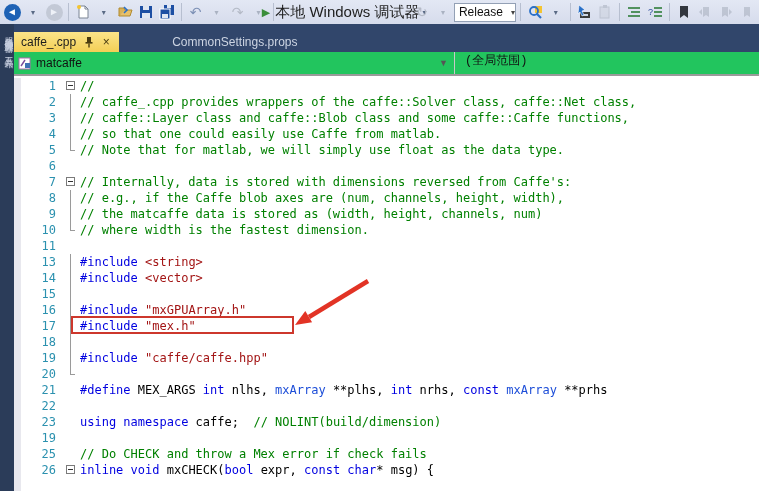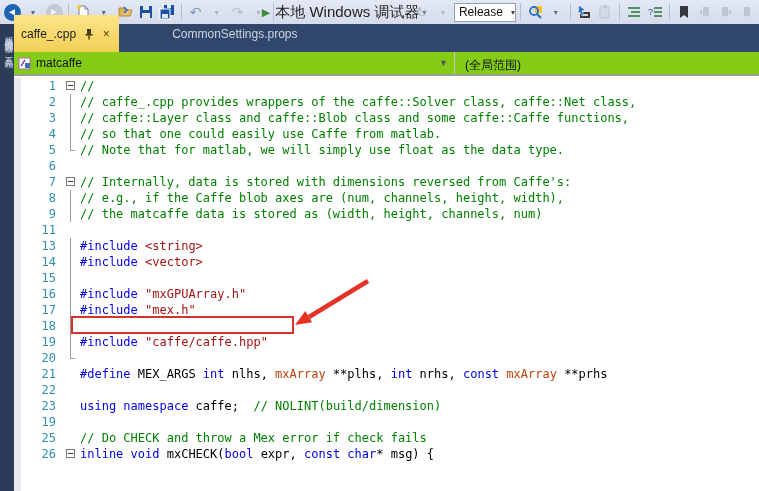--- a/index.html
+++ b/index.html
@@ -31,33 +31,33 @@
   .dim { opacity:.45; }
 
   
   #sidebar { position:absolute; top:24px; left:0; width:14px; bottom:0; background:#2b3c59; }
   .vtab { writing-mode:vertical-rl; color:#c7cfdf; font-size:9px; letter-spacing:1px;
     padding:6px 0; margin-left:2px; white-space:nowrap; cursor:default; }
 
   
   #tabstrip { position:absolute; top:24px; left:14px; right:0; height:28px;
     background:#31466b; display:flex; align-items:flex-end; }
-  .tab { height:37px; display:flex; align-items:center; padding:0 7px; font-size:12px;
+  .tab { height:20px; display:flex; align-items:center; padding:0 7px; font-size:12px;
     cursor:default; }
   .tab.active { background:linear-gradient(#fbe489,#f3cf56); color:#1c1c1c; }
   .tab.inactive { color:#ccd4e2;margin-left:46px; }
   .tab .pin { margin-left:8px; }
   .tab .closex { margin-left:6px; font-size:12px; color:#4a3c10; width:12px; text-align:center; }
 
   
-  #navbar { position:absolute; top:52px; left:14px; right:0; height:24px; background:#84cc16;
+  #navbar { position:absolute; top:52px; left:14px; right:0; height:24px; background:#22c55e;
     border-bottom:2px solid #9a9a9a; display:flex; align-items:stretch; }
   .nav-left { flex:0 0 441px; display:flex; align-items:center; padding:0 4px; gap:5px;
     border-right:1px solid #c8c8c8; }
-  .nav-right { flex:1; display:flex; align-items:flex-end; padding:0 10px; }
+  .nav-right { flex:1; display:flex; align-items:flex-start; padding:0 10px;font-family:Liberation Mono, monospace; }
   .nav-text { font-size:12px; color:#111; flex:1; }
   .nav-caret { font-size:9px; color:#555; padding-right:2px; }
 
   
   #editor { position:absolute; top:78px; left:14px; right:0; bottom:0; background:#fff;
     font-family:"DejaVu Sans Mono", monospace; font-size:12px; }
   #bp-margin { position:absolute; top:0; left:0; width:7px; bottom:0; background:#e8e8ee; }
   .row { display:flex; height:16px; line-height:16px; padding-left:7px; white-space:pre; }
   .num { width:44px; text-align:right; padding-right:9px; color:#2b91af; flex:0 0 44px;
     font-size:12px; }
@@ -66,21 +66,21 @@
     background:#fff; }
   .fbox::after { content:""; position:absolute; left:1px; top:3px; width:5px; height:1px;
     background:#333; }
   .fline { position:absolute; left:5px; top:0; bottom:0; width:1px; background:#9a9a9a; }
   .fcorner { position:absolute; left:5px; top:0; width:5px; height:9px;
     border-left:1px solid #9a9a9a; border-bottom:1px solid #9a9a9a; }
   .code { flex:1; }
   .tok-k { color:#0000e0; }
   .tok-c { color:#008000; }
   .tok-s { color:#a31515; }
-  .tok-t { color:#c2410c;text-align:right; }
+  .tok-t { color:#1d4ed8;text-align:right; }
   .tok-p { color:#000; }
 
   
   #red-box { position:absolute; border:2px solid #cd372c; pointer-events:none; }
   #red-arrow { position:absolute; pointer-events:none; }
 </style>
 </head>
 <body>
 
 <div id="toolbar">
@@ -261,20 +261,21 @@
   <div id="code-lines">
       <div class="row"><span class="num">1</span><span class="fold"><span class="fbox"></span></span><span class="code"><span class="tok-c">//</span></span></div>
       <div class="row"><span class="num">2</span><span class="fold"><span class="fline"></span></span><span class="code"><span class="tok-c">// caffe_.cpp provides wrappers of the caffe::Solver class, caffe::Net class,</span></span></div>
       <div class="row"><span class="num">3</span><span class="fold"><span class="fline"></span></span><span class="code"><span class="tok-c">// caffe::Layer class and caffe::Blob class and some caffe::Caffe functions,</span></span></div>
       <div class="row"><span class="num">4</span><span class="fold"><span class="fline"></span></span><span class="code"><span class="tok-c">// so that one could easily use Caffe from matlab.</span></span></div>
       <div class="row"><span class="num">5</span><span class="fold"><span class="fcorner"></span></span><span class="code"><span class="tok-c">// Note that for matlab, we will simply use float as the data type.</span></span></div>
       <div class="row"><span class="num">6</span><span class="fold"></span><span class="code"></span></div>
       <div class="row"><span class="num">7</span><span class="fold"><span class="fbox"></span></span><span class="code"><span class="tok-c">// Internally, data is stored with dimensions reversed from Caffe's:</span></span></div>
       <div class="row"><span class="num">8</span><span class="fold"><span class="fline"></span></span><span class="code"><span class="tok-c">// e.g., if the Caffe blob axes are (num, channels, height, width),</span></span></div>
       <div class="row"><span class="num">9</span><span class="fold"><span class="fline"></span></span><span class="code"><span class="tok-c">// the matcaffe data is stored as (width, height, channels, num)</span></span></div>
+      <div class="row"><span class="num">10</span><span class="fold"><span class="fcorner"></span></span><span class="code"><span class="tok-c">// where width is the fastest dimension.</span></span></div>
       <div class="row"><span class="num">11</span><span class="fold"></span><span class="code"></span></div>
       <div class="row"><span class="num">13</span><span class="fold"><span class="fline"></span></span><span class="code"><span class="tok-k">#include </span><span class="tok-s">&lt;string&gt;</span></span></div>
       <div class="row"><span class="num">14</span><span class="fold"><span class="fline"></span></span><span class="code"><span class="tok-k">#include </span><span class="tok-s">&lt;vector&gt;</span></span></div>
       <div class="row"><span class="num">15</span><span class="fold"><span class="fline"></span></span><span class="code"></span></div>
       <div class="row"><span class="num">16</span><span class="fold"><span class="fline"></span></span><span class="code"><span class="tok-k">#include </span><span class="tok-s">"mxGPUArray.h"</span></span></div>
       <div class="row"><span class="num">17</span><span class="fold"><span class="fline"></span></span><span class="code"><span class="tok-k">#include </span><span class="tok-s">"mex.h"</span></span></div>
       <div class="row"><span class="num">18</span><span class="fold"><span class="fline"></span></span><span class="code"></span></div>
       <div class="row"><span class="num">19</span><span class="fold"><span class="fline"></span></span><span class="code"><span class="tok-k">#include </span><span class="tok-s">"caffe/caffe.hpp"</span></span></div>
       <div class="row"><span class="num">20</span><span class="fold"><span class="fcorner"></span></span><span class="code"></span></div>
       <div class="row"><span class="num">21</span><span class="fold"></span><span class="code"><span class="tok-k">#define</span><span class="tok-p"> MEX_ARGS </span><span class="tok-k">int</span><span class="tok-p"> nlhs, </span><span class="tok-t">mxArray</span><span class="tok-p"> **plhs, </span><span class="tok-k">int</span><span class="tok-p"> nrhs, </span><span class="tok-k">const</span><span class="tok-p"> </span><span class="tok-t">mxArray</span><span class="tok-p"> **prhs</span></span></div>

